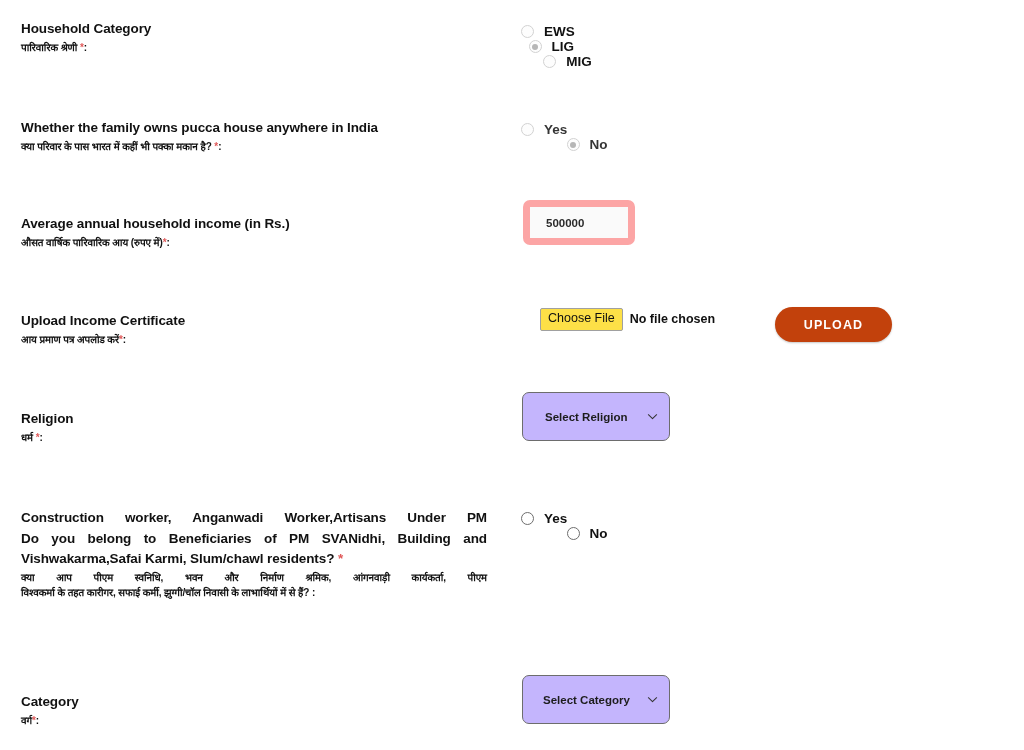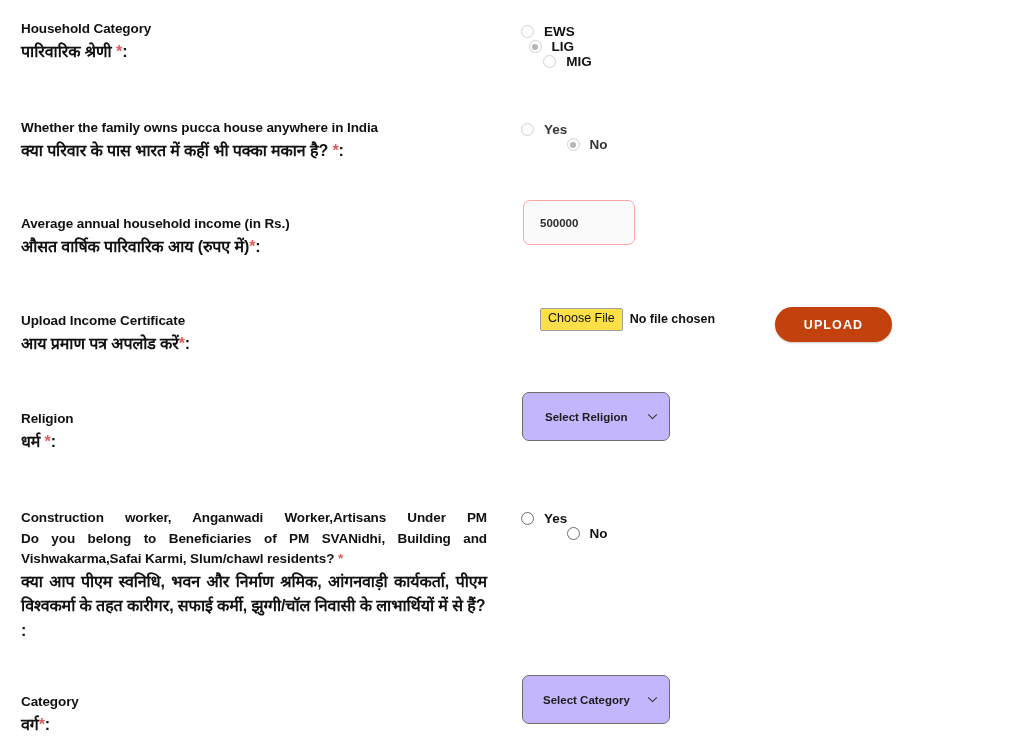--- a/index.html
+++ b/index.html
@@ -40,21 +40,21 @@
     font-weight: bold;
     color: #111111;
     line-height: 1.52;
     letter-spacing: -0.1px;
   }
   .label-en.justify {
     text-align: justify;
     text-align-last: justify;
   }
   .label-hi {
-    font-size: 16px;
+    font-size: 10px;
     font-weight: bold;
     color: #111111;
     line-height: 1.55;
     letter-spacing: -0.1px;
   }
   .label-hi.justify {
     text-align: justify;
   }
   .req {
     color: #e05a5a;
@@ -112,21 +112,21 @@
   }
   .radio-label.soft {
     color: #353535;
     font-weight: bold;
   }
 
   
   .text-input {
     width: 112px;
     height: 45px;
-    border: 1px solid #fca5a5;
+    border: 7px solid #fca5a5;
     border-radius: 7px;
     background: #fafafa;
     font-family: "Liberation Sans", "DejaVu Sans", sans-serif;
     font-size: 11.5px;
     font-weight: bold;
     color: #2b2b2b;
     padding: 0 0 0 16px;
     outline: none;
   }
 

